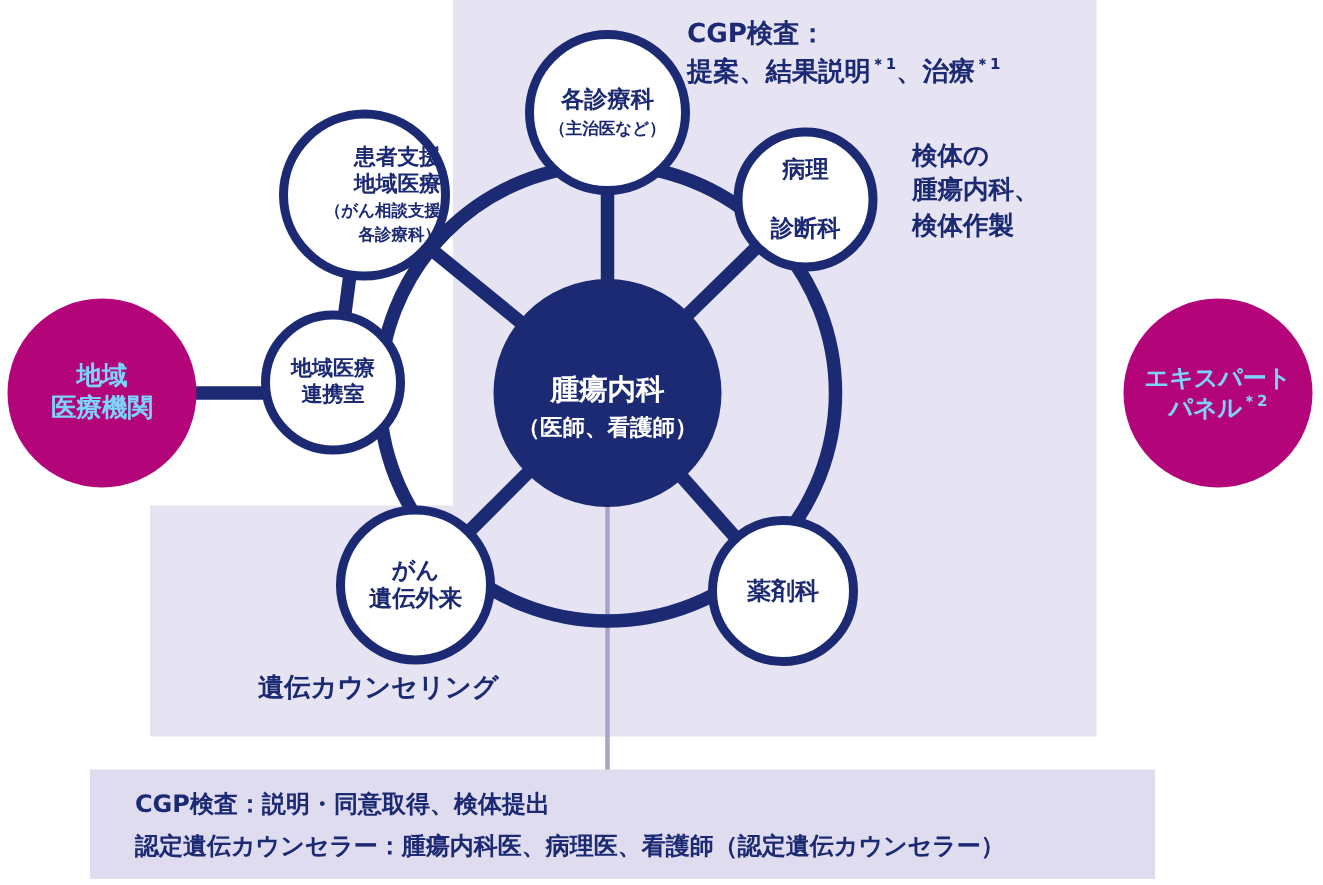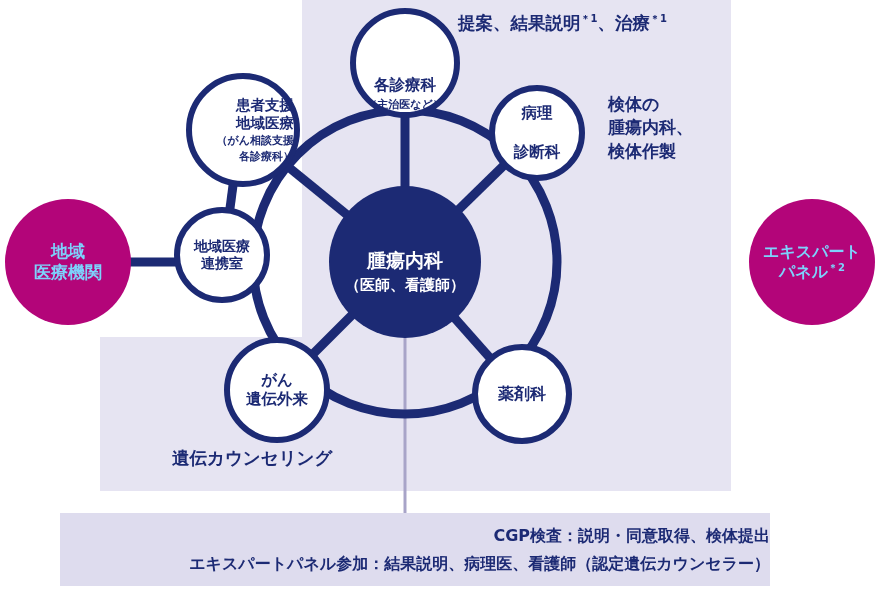--- a/index.html
+++ b/index.html
@@ -17,39 +17,39 @@
   .circle{
     position:absolute;border-radius:50%;box-sizing:border-box;
     display:flex;flex-direction:column;align-items:center;justify-content:center;
     text-align:center;line-height:1.25;font-weight:700;
   }
   .white-node{background:#fff;border:6px solid var(--navy,#1c2a74);color:var(--navy,#1c2a74);}
   .center-node{background:var(--navy,#1c2a74);color:#fff;}
   .magenta-node{background:var(--magenta,#b30579);color:#7dd3fc;}
   .n-center{left:329px;top:186px;width:152px;height:152px;font-size:15px;}
   .n-center .big{font-size:19px;margin-bottom:3px;margin-top:20px;}
-  .n-departments{left:350px;top:8px;width:110px;height:110px;font-size:15.5px;justify-content:flex-end;}
+  .n-departments{left:350px;top:20px;width:110px;height:110px;font-size:15.5px;}
   .n-pathology{left:489px;top:85px;width:96px;height:96px;font-size:15.5px;gap:20px;}
   .n-pharmacy{left:472px;top:344px;width:100px;height:100px;font-size:16px;}
   .n-genetics{left:224px;top:337px;width:106px;height:106px;font-size:15.5px;}
   .n-support{left:186px;top:73px;width:114px;height:114px;font-size:14.5px;align-items:flex-end;}
   .n-liaison{left:174px;top:207px;width:96px;height:96px;font-size:14px;}
   .n-regional{left:5px;top:199px;width:126px;height:126px;font-size:17px;}
   .n-expert{left:749px;top:199px;width:126px;height:126px;font-size:16px;}
   .node-line{display:block;}
   .sub{font-size:11px;line-height:1.3;margin-top:2px;}
   .sup{font-size:10px;vertical-align:super;}
   .ann{position:absolute;color:var(--navy,#1c2a74);font-weight:700;}
   .ann-cgp{left:458px;top:11px;font-size:17.5px;line-height:1.45;}
   .ann-specimen{left:608px;top:93px;font-size:17px;line-height:1.38;}
   .ann-counsel{left:172px;top:446px;font-size:17.5px;}
   .footer{
     position:absolute;left:60px;top:513px;width:710px;height:73px;box-sizing:border-box;
     background:var(--footer_bg,#dedcee);display:flex;flex-direction:column;justify-content:center;
-    padding-left:30px;color:var(--navy,#1c2a74);font-weight:700;font-size:16px;line-height:1.75;text-align:right;
+    padding-left:30px;color:var(--navy,#1c2a74);font-weight:700;font-size:16px;line-height:1.75;
   }
 </style>
 </head>
 <body>
 
 <div class="canvas">
 
   <div class="bg bg-main"></div>
   <div class="bg bg-ext"></div>
 
@@ -107,31 +107,32 @@
   </div>
 
   <div class="circle magenta-node n-expert">
     <span class="node-line">エキスパート</span>
     <span class="node-line">
       <span>パネル</span><span class="sup">＊2</span>
     </span>
   </div>
 
   <div class="ann ann-cgp">
+    <div>CGP検査：</div>
     <div>
       <span>提案、結果説明</span><span class="sup">＊1</span><span>、治療</span><span class="sup">＊1</span>
     </div>
   </div>
 
   <div class="ann ann-specimen">
     <div>検体の</div>
     <div>腫瘍内科、</div>
     <div>検体作製</div>
   </div>
 
   <div class="ann ann-counsel">遺伝カウンセリング</div>
 
   <div class="footer">
     <div>CGP検査：説明・同意取得、検体提出</div>
-    <div>エキスパートパネル参加：結果説明、病理医、看護師（認定遺伝カウンセラー）</div>
+    <div>認定遺伝カウンセラー：腫瘍内科医、病理医、看護師（認定遺伝カウンセラー）</div>
   </div>
 
 </div>
 
 </body></html>

